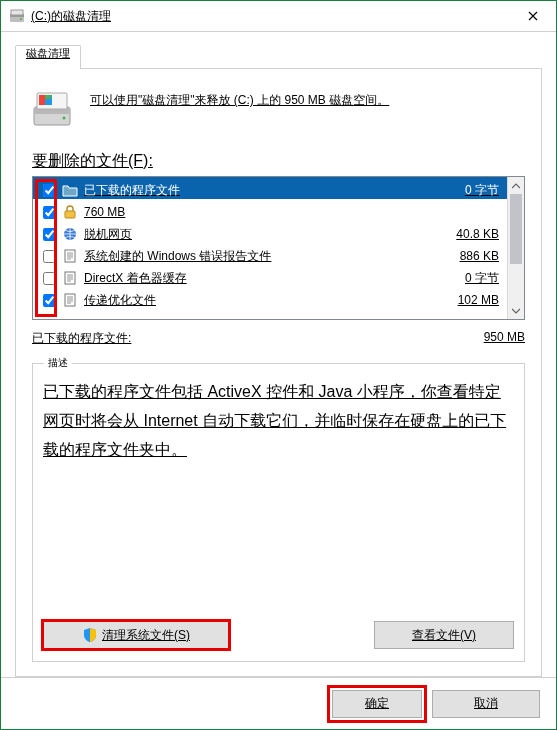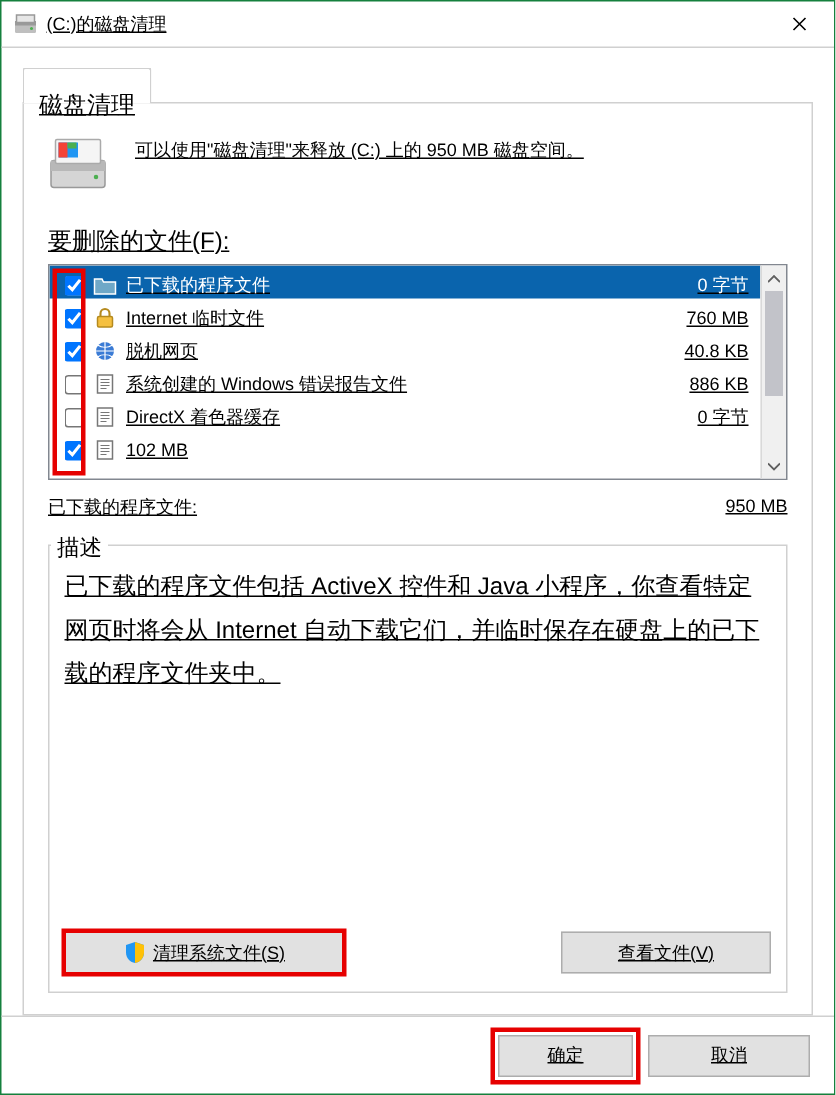--- a/index.html
+++ b/index.html
@@ -17,22 +17,22 @@
     border-bottom: 1px solid #d0d0d0;
     padding-left: 8px;
   }
   .titlebar .t-icon { width: 16px; height: 16px; margin-right: 6px; }
   .titlebar .t-title { flex: 1; font-size: 12px; color: #000; }
   .titlebar .t-btn { width: 46px; height: 30px; display: flex; align-items: center; justify-content: center; }
   .content { flex: 1; padding: 12px 14px 0 14px; display: flex; flex-direction: column; }
   .tabstrip { height: 24px; display: flex; position: relative; }
   .tab {
     border: 1px solid #d0d0d0; border-bottom: none;
-    padding: 14px 10px 2px 10px; background: #fff;
-    font-size: 16px; position: relative; top: 1px;
+    padding: 0 10px 2px 10px; background: #fff;
+    font-size: 11px; position: relative; top: 1px;
     border-top-left-radius: 2px; border-top-right-radius: 2px;
   }
   .tabpanel {
     border: 1px solid #d0d0d0;
     flex: 1; padding: 18px 16px 14px 16px;
     display: flex; flex-direction: column;
   }
   .inforow { display: flex; align-items: flex-start; margin-bottom: 22px; }
   .drive-icon { width: 40px; height: 40px; margin-right: 18px; margin-top: 2px; flex: 0 0 auto; }
   .infotext { font-size: 12px; line-height: 1.6; padding-top: 4px; }
@@ -48,21 +48,21 @@
   .row .ic { width: 16px; height: 16px; margin-right: 6px; flex: 0 0 auto; display: flex; align-items: center; justify-content: center; }
   .row .name { flex: 1; white-space: nowrap; overflow: hidden; text-overflow: ellipsis; }
   .row .size { padding-right: 4px; }
   .scrollbar { width: 17px; background: #f0f0f0; border-left: 1px solid #d9d9d9; display: flex; flex-direction: column; }
   .sb-btn { height: 17px; display: flex; align-items: center; justify-content: center; }
   .sb-thumb { flex: 0 0 70px; background: #c2c3c9; margin: 0 2px; border-radius: 0; }
   .sb-track { flex: 1; }
   .totalrow { display: flex; margin-top: 10px; }
   .totalrow .tl { flex: 1; }
   .groupbox { border: 1px solid #d0d0d0; margin-top: 16px; position: relative; padding: 14px 10px 12px 10px; flex: 1; display: flex; flex-direction: column; }
-  .groupbox .legend { position: absolute; top: -8px; left: 1px; background: #fff; padding: 0 4px; font-size: 15px; }
+  .groupbox .legend { position: absolute; top: -8px; left: 11px; background: #fff; padding: 0 4px; font-size: 10px; }
   .desc { font-size: 16px; line-height: 1.8; }
   .groupbtns { display: flex; gap: 20px; margin-top: auto; padding-top: 8px; }
   .btn {
     border: 1px solid #adadad; background: #e1e1e1;
     height: 28px; display: inline-flex; align-items: center; justify-content: center;
     padding: 0 18px; font-size: 12px; cursor: default;
   }
   .footer {
     height: 52px; border-top: 1px solid #d0d0d0;
     display: flex; align-items: center; justify-content: flex-end;
@@ -136,21 +136,20 @@
               <span class="size">0 字节</span>
             </div>
             <div class="row">
               <input type="checkbox" class="cb" checked="" style="">
               <span class="ic">
                 <svg viewBox="0 0 16 16">
                   <rect x="3" y="7" width="10" height="7" rx="1" fill="#f5c040" stroke="#b58a1e"></rect>
                   <path d="M5 7V5a3 3 0 016 0v2" fill="none" stroke="#b58a1e" stroke-width="1.4"></path>
                 </svg>
               </span>
-              <span class="name">Internet 临时文件</span>
               <span class="size">760 MB</span>
             </div>
             <div class="row">
               <input type="checkbox" class="cb" checked="" style="">
               <span class="ic">
                 <svg viewBox="0 0 16 16">
                   <circle cx="8" cy="8" r="6" fill="#3a7bd5"></circle>
                   <path d="M2 8h12M8 2v12M3 4c3 2 7 2 10 0M3 12c3-2 7-2 10 0" stroke="#fff" stroke-width="0.8" fill="none"></path>
                 </svg>
               </span>
@@ -180,20 +179,21 @@
               <span class="size">0 字节</span>
             </div>
             <div class="row">
               <input type="checkbox" class="cb" checked="" style="">
               <span class="ic">
                 <svg viewBox="0 0 16 16">
                   <rect x="3" y="2" width="10" height="12" fill="#fff" stroke="#777"></rect>
                   <path d="M5 5h6M5 7h6M5 9h6M5 11h4" stroke="#777" stroke-width="0.8"></path>
                 </svg>
               </span>
+              <span class="name">传递优化文件</span>
               <span class="size">102 MB</span>
             </div>
           </div>
         <div class="scrollbar">
           <div class="sb-btn">
             <svg width="8" height="6" viewBox="0 0 8 6">
                 <path d="M0 5 L4 1 L8 5" stroke="#606060" fill="none" stroke-width="1.2"></path>
               </svg>
           </div>
           <div class="sb-thumb"></div>

